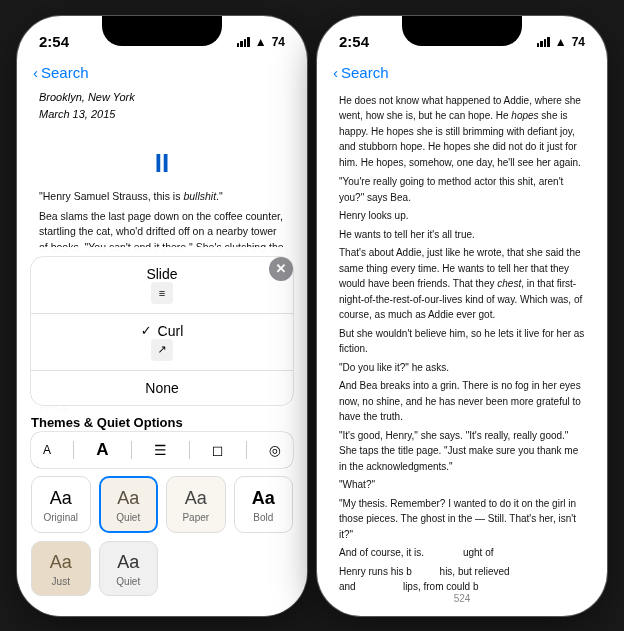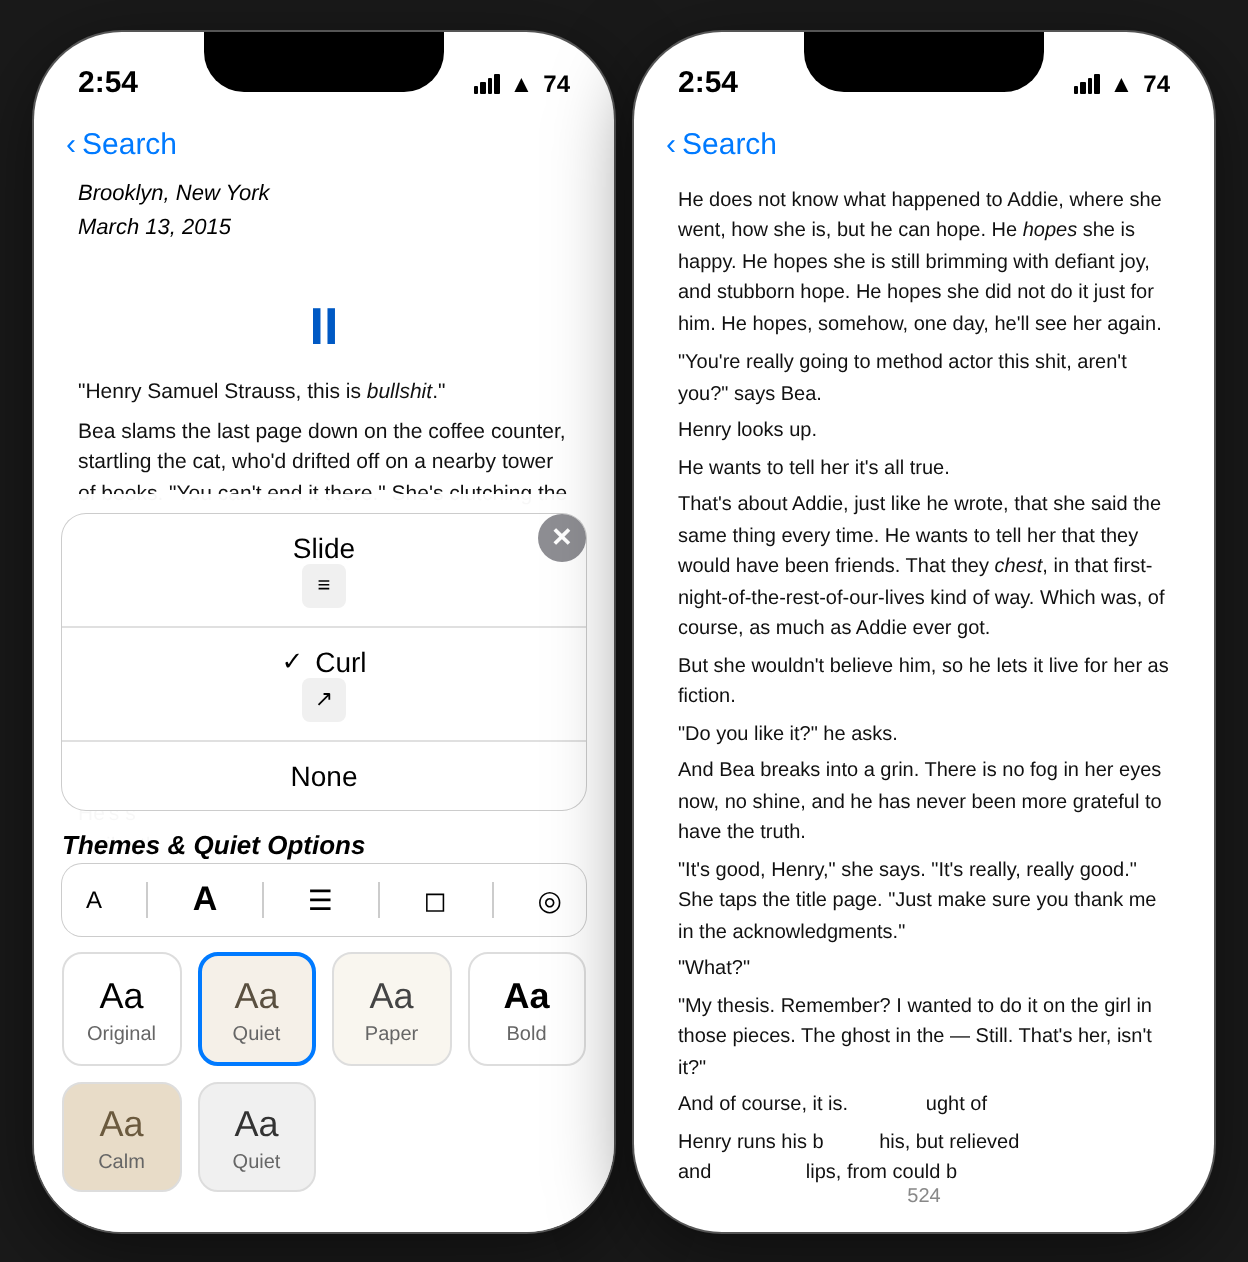--- a/index.html
+++ b/index.html
@@ -181,21 +181,20 @@
       font-size: 13px;
       font-weight: 600;
     }
 
     
     .themes-header {
       font-size: 13px;
       font-weight: 600;
       color: #000;
       margin: 8px 0 2px;
-      font-style: italic;
     }
 
     
     .reading-controls {
       display: flex;
       align-items: center;
       justify-content: space-between;
       background: #fff;
       border-radius: 10px;
       padding: 8px 12px;
@@ -368,21 +367,21 @@
         <div class="theme-card theme-paper">
           <span class="aa-text" style="color:#444;">Aa</span>
           <span class="label">Paper</span>
         </div>
         <div class="theme-card theme-bold">
           <span class="aa-text" style="color:#000;font-weight:700;">Aa</span>
           <span class="label">Bold</span>
         </div>
         <div class="theme-card theme-calm">
           <span class="aa-text" style="color:#6b5a3e;">Aa</span>
-          <span class="label">Calm</span>
+          <span class="label">Just</span>
         </div>
         <div class="theme-card theme-focus">
           <span class="aa-text" style="color:#333;">Aa</span>
           <span class="label">Quiet</span>
         </div>
       </div>
 
     </div>
   </div>
 

